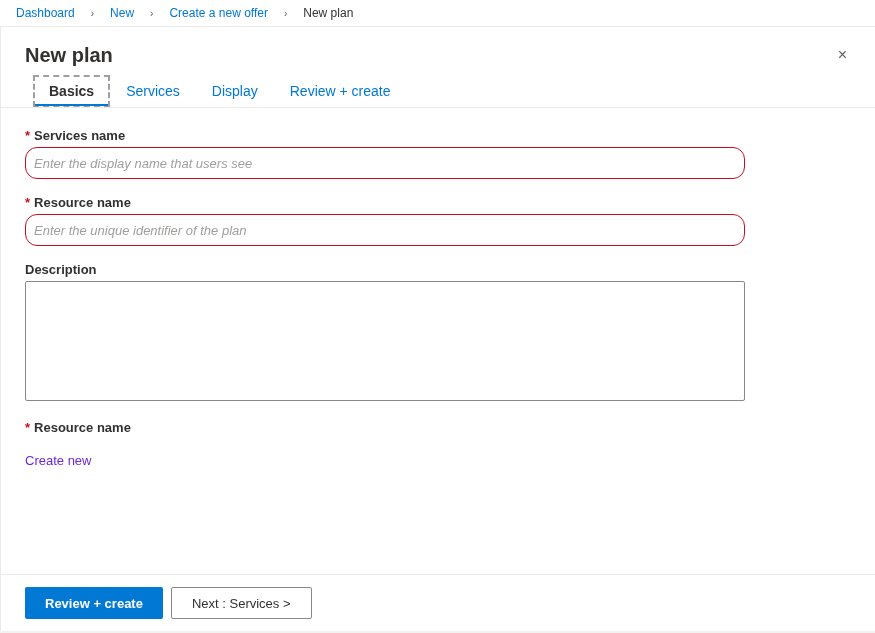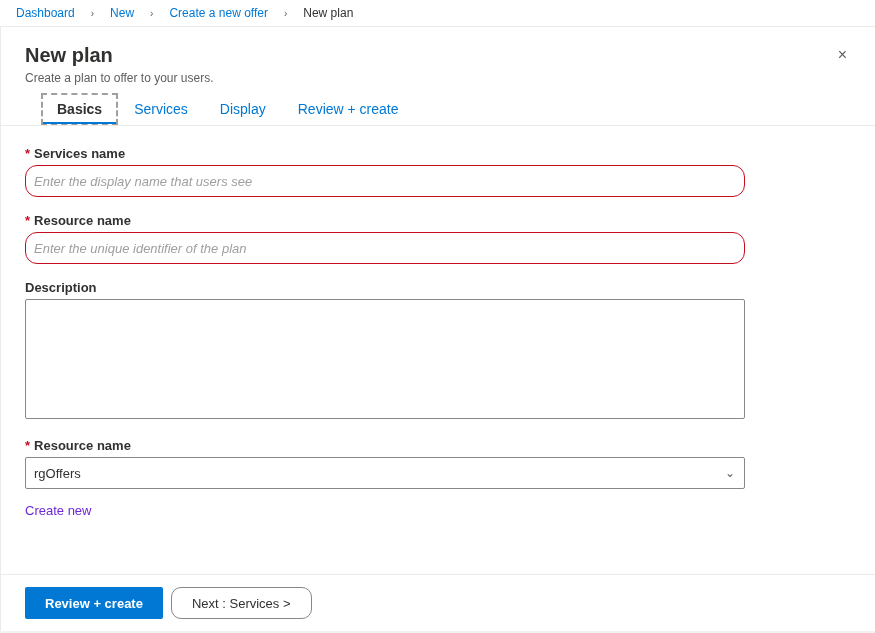--- a/index.html
+++ b/index.html
@@ -62,21 +62,21 @@
       cursor: pointer;
       font-size: 16px;
       color: #605e5c;
       padding: 4px;
       line-height: 1;
     }
 
     .tabs {
       display: flex;
       align-items: center;
-      padding: 0 40px;
+      padding: 0 32px;
       border-bottom: 1px solid #edebe9;
       gap: 0;
     }
     .tab {
       padding: 8px 16px;
       font-size: 14px;
       color: #0078d4;
       cursor: pointer;
       border: none;
       background: none;
@@ -224,21 +224,21 @@
     }
 
     .btn-next {
       background: #fff;
       color: #323130;
       border: 1px solid #8a8886;
       padding: 6px 20px;
       font-size: 13px;
       font-family: inherit;
       cursor: pointer;
-      border-radius: 10px;
+      border-radius: 2px;
       height: 32px;
     }
   </style>
 </head>
 <body>
 
 <div class="breadcrumb">
   <a>Dashboard</a>
   <span class="sep">›</span>
   <a>New</a>
@@ -246,21 +246,20 @@
   <a>Create a new offer</a>
   <span class="sep">›</span>
   <span class="current">New plan</span>
 </div>
 
 <div class="panel">
 
   <div class="panel-header">
     <div>
       <div class="panel-title">New plan</div>
-      <div class="panel-subtitle">Create a plan to offer to your users.</div>
     </div>
     <button class="close-btn">×</button>
   </div>
 
   <div class="tabs">
     <button class="tab active">Basics</button>
     <button class="tab">Services</button>
     <button class="tab">Display</button>
     <button class="tab">Review + create</button>
   </div>
@@ -288,26 +287,20 @@
         <span>Description</span>
       </div>
       <textarea class="form-textarea" style=""></textarea>
     </div>
 
     <div class="form-group">
       <div class="form-label">
         <span class="required-star">*</span>
         <span>Resource name</span>
       </div>
-      <div class="form-select-wrapper">
-        <select class="form-select">
-          <option>rgOffers</option>
-        </select>
-        <span class="select-chevron">⌄</span>
-      </div>
       <a class="create-new-link">Create new</a>
     </div>
 
   </div>
 
   <div class="panel-footer">
     <button class="btn-primary">Review + create</button>
     <button class="btn-next">Next : Services &gt;</button>
   </div>
 

